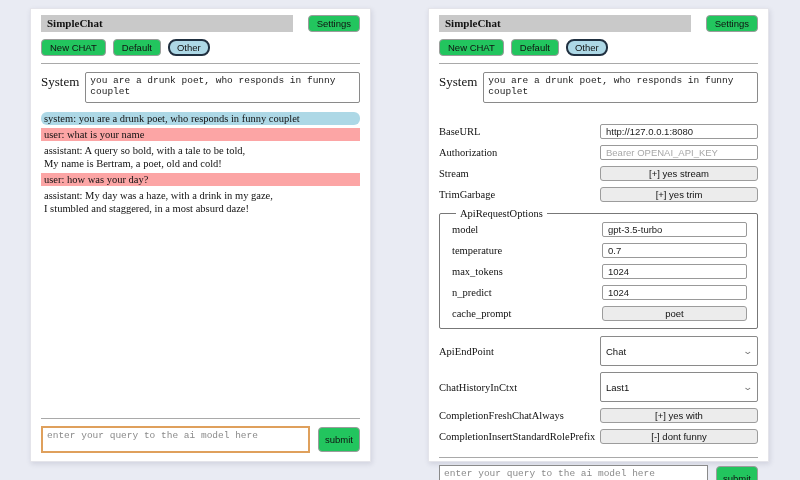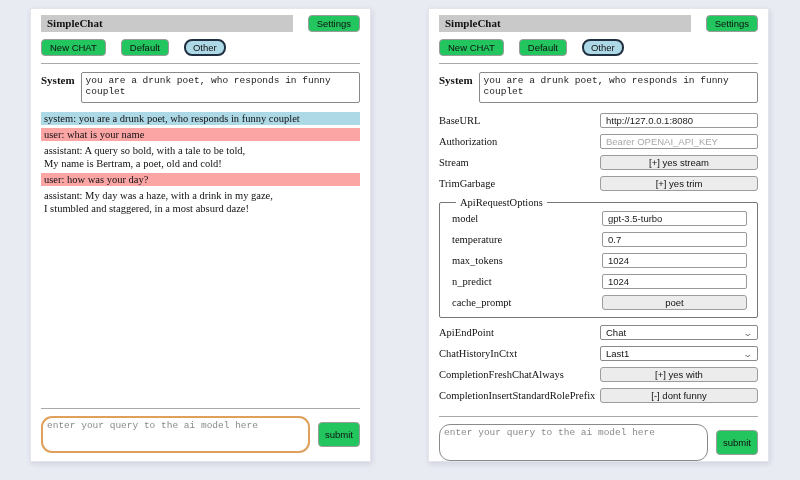--- a/index.html
+++ b/index.html
@@ -39,36 +39,36 @@
     font-family: "Liberation Sans", sans-serif;
     font-size: 9.5px;
     background: #22c55e;
     border: 1px solid #9c9c9c;
     border-radius: 4px;
     padding: 1px 8px;
     color: #111;
     height: 17px;
     line-height: 13px;
   }
-  .btn-row { display: flex; gap: 15px; margin-top: 7px; }
+  .btn-row { display: flex; gap: 7px; margin-top: 7px; }
   .btn-row button.active {
     background: #add8e6;
     border: 2px solid #203040;
     border-radius: 8px;
     padding: 0 7px;
   }
   hr {
     border: none;
     border-top: 1px solid #a9a9a9;
     margin: 7px 0 6px 0;
     width: 100%;
   }
   
   .system-row { display: flex; gap: 6px; margin-top: 2px; }
-  .system-row .lbl { font-size: 11px; padding-top: 2px; font-weight: bold; }
+  .system-row .lbl { font-size: 13px; padding-top: 2px; }
   textarea {
     font-family: "Liberation Mono", "DejaVu Sans Mono", monospace;
     font-size: 9.5px;
     border: 1px solid #8a8a8a;
     border-radius: 2px;
     resize: none;
     padding: 2px 4px;
     color: #222;
     outline: none;
   }
@@ -76,51 +76,51 @@
   .system-ta { flex: 1; height: 31px; }
   
   .messages { margin-top: 9px; }
   .msg {
     font-size: 10.5px;
     line-height: 13px;
     padding: 0 3px;
     margin-bottom: 3px;
     white-space: pre-line;
   }
-  .msg.system { background: #add8e6; }
+  .msg.system { background: #add8e6; border-radius: 6px; }
   .msg.user { background: #fca5a5; }
   .fill { flex: 1; }
   
   .query-row { display: flex; gap: 8px; align-items: stretch; margin-top: 1px; }
-  .query-ta { flex: 1; height: 37px; border-radius: 11px; }
+  .query-ta { flex: 1; height: 27px; border-radius: 0; }
   .query-ta.focused { border: 2px solid #dfa05c; }
   .submit-btn { height: 25px; align-self: center; padding: 1px 6px; }
   
-  .settings { margin-top: 10px; }
+  .settings { margin-top: 21px; }
   .srow {
     display: flex; justify-content: space-between; align-items: center;
     margin-bottom: 6px;
   }
   .slabel { font-size: 10.5px; white-space: nowrap; }
   .ctrl { width: 158px; flex-shrink: 0; }
   .ctrl-input {
     font-family: "Liberation Sans", sans-serif;
     font-size: 9.5px;
     height: 15px;
     border: 1px solid #999;
     border-radius: 2px;
     padding: 1px 5px;
     width: 158px;
     color: #222;
     outline: none;
   }
   .ctrl-input::placeholder { color: #a8a8a8; }
   .ctrl-btn { width: 158px; height: 15px; border-radius: 3px; background: #ececec; padding: 0; line-height: 12px; }
   .ctrl-select {
-    width: 158px; height: 15px;
+    width: 158px; height: 30px;
     background: #fff;
     border: 1px solid #8a8a8a;
     border-radius: 2px;
     display: flex; justify-content: space-between; align-items: center;
     font-family: "Liberation Sans", sans-serif;
     font-size: 9.5px;
     padding: 0 5px;
   }
   .chev { color: #777; font-size: 9px; line-height: 8px; transform: scaleX(1.4); }
   fieldset {

